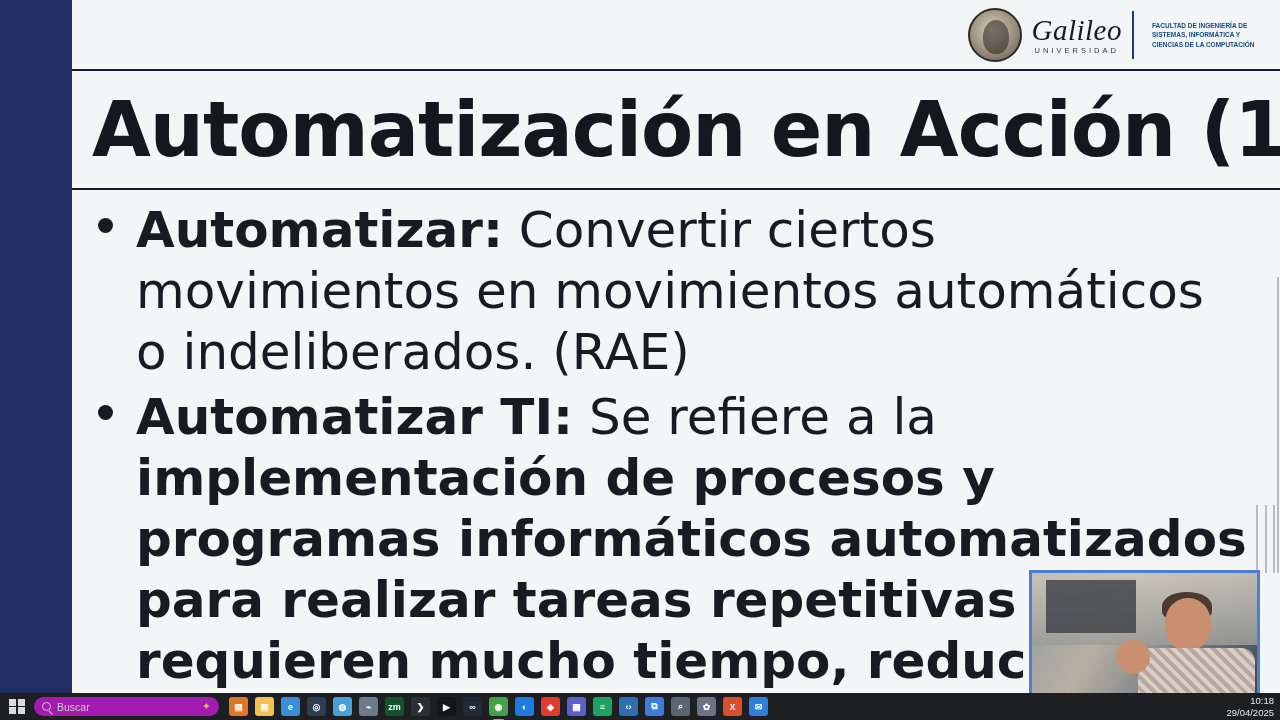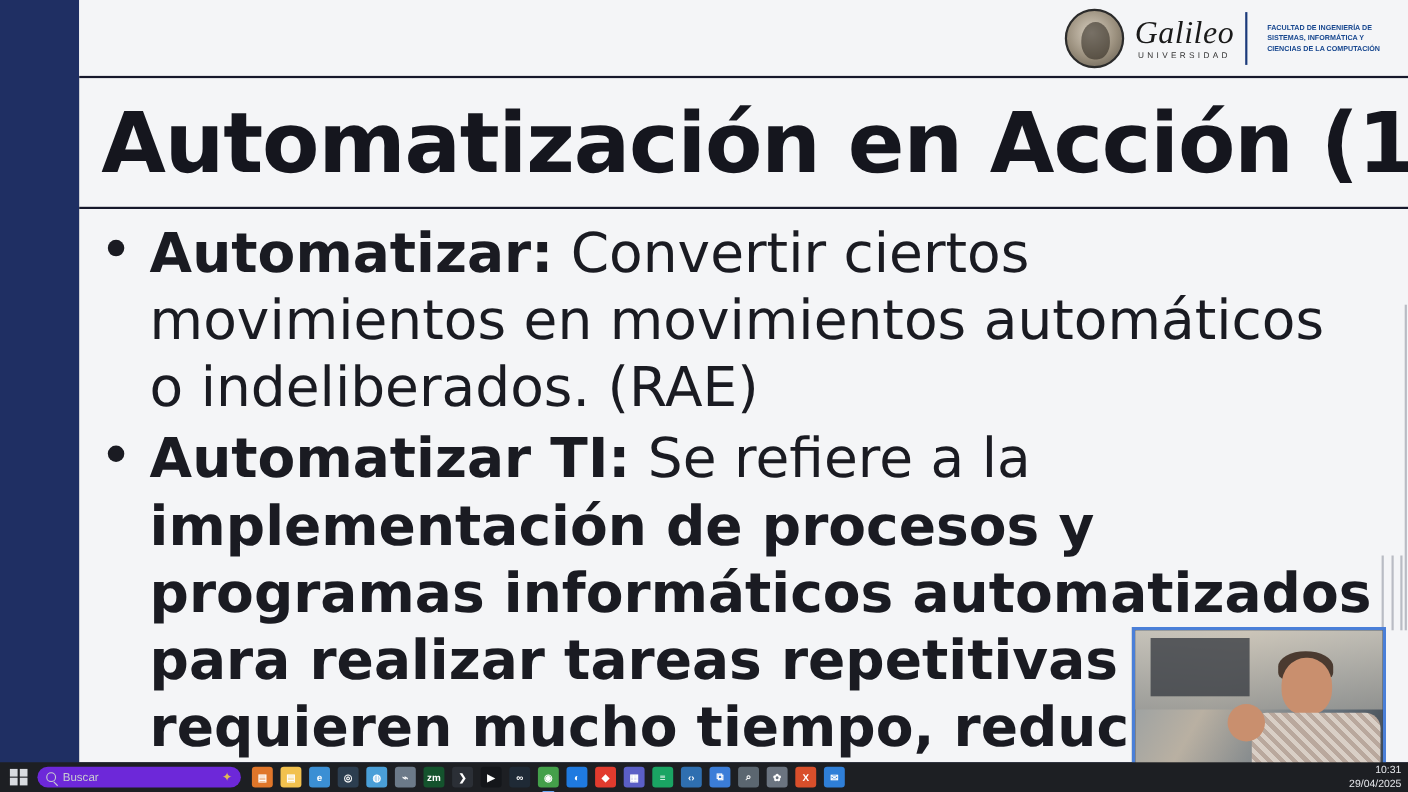--- a/index.html
+++ b/index.html
@@ -6,21 +6,21 @@
   html, body {
     width: 1280px; height: 720px; overflow: hidden;
     font-family: "Liberation Sans", sans-serif;
     background: #1b2a5e;
   }
   #root { position: relative; width: 1280px; height: 720px; }
 
   
   .slide {
     position: absolute; left: 0; top: 0; width: 1280px; height: 693px;
-    background: #404040;
+    background: #bef264;
   }
   .left-band {
     position: absolute; left: 0; top: 0; width: 72px; height: 693px;
     background: #1f2f63;
   }
   .left-band-inner {
     position: absolute; left: 0; top: 0; width: 72px; height: 190px;
     background: #1f2f63;
   }
   .slide-body {
@@ -169,21 +169,21 @@
   }
   .win-logo {
     width: 34px; height: 27px; display: flex; align-items: center; justify-content: center;
   }
   .win-sq {
     display: grid; grid-template-columns: 7px 7px; grid-template-rows: 7px 7px;
     gap: 1.5px;
   }
   .win-sq span { background: #d8dbe0; display: block; }
   .search-box {
-    width: 185px; height: 19px; background: #6d28d9; border-radius: 10px;
+    width: 185px; height: 19px; background: #a21caf; border-radius: 10px;
     display: flex; align-items: center; gap: 6px; padding: 0 8px;
     color: #c9ccd1; font-size: 10.5px;
   }
   .mag {
     width: 9px; height: 9px; border: 1.4px solid #c9ccd1; border-radius: 50%;
     position: relative; flex: none;
   }
   .mag::after {
     content: ""; position: absolute; right: -3px; bottom: -3px;
     width: 5px; height: 1.4px; background: #c9ccd1; transform: rotate(45deg);
@@ -295,18 +295,18 @@
         <div class="ti" style="background: rgb(91, 95, 199);">▦</div>
         <div class="ti" style="background: rgb(26, 164, 99);">≡</div>
         <div class="ti" style="background: rgb(47, 111, 176);">‹›</div>
         <div class="ti" style="background: rgb(59, 125, 216);">⧉</div>
         <div class="ti" style="background: rgb(91, 102, 112);">⌕</div>
         <div class="ti" style="background: rgb(107, 116, 128);">✿</div>
         <div class="ti" style="background: rgb(217, 79, 43);">X</div>
         <div class="ti" style="background: rgb(47, 127, 216);">✉</div>
       </div>
     <div class="clock">
-      <div>10:31</div>
+      <div>10:18</div>
       <div>29/04/2025</div>
     </div>
   </div>
 
 </div>
 
 </body></html>

